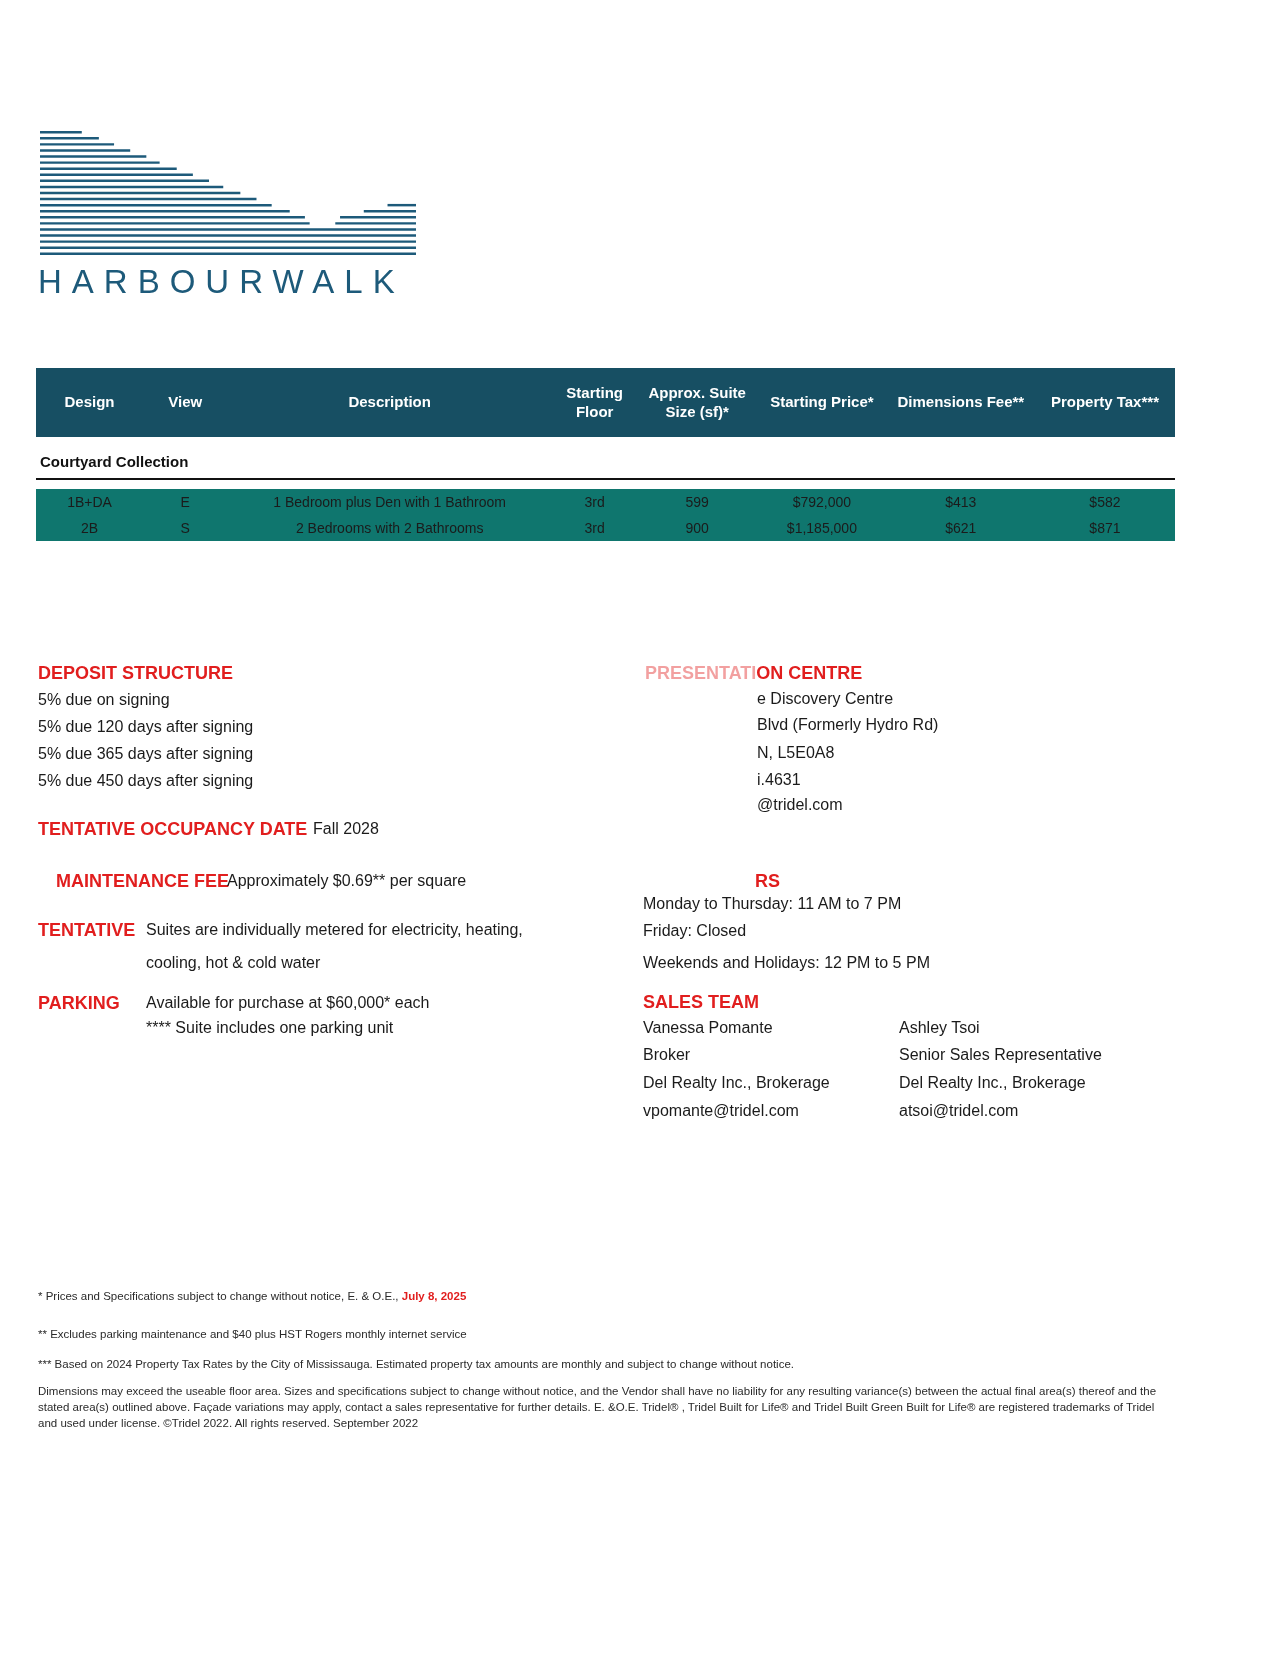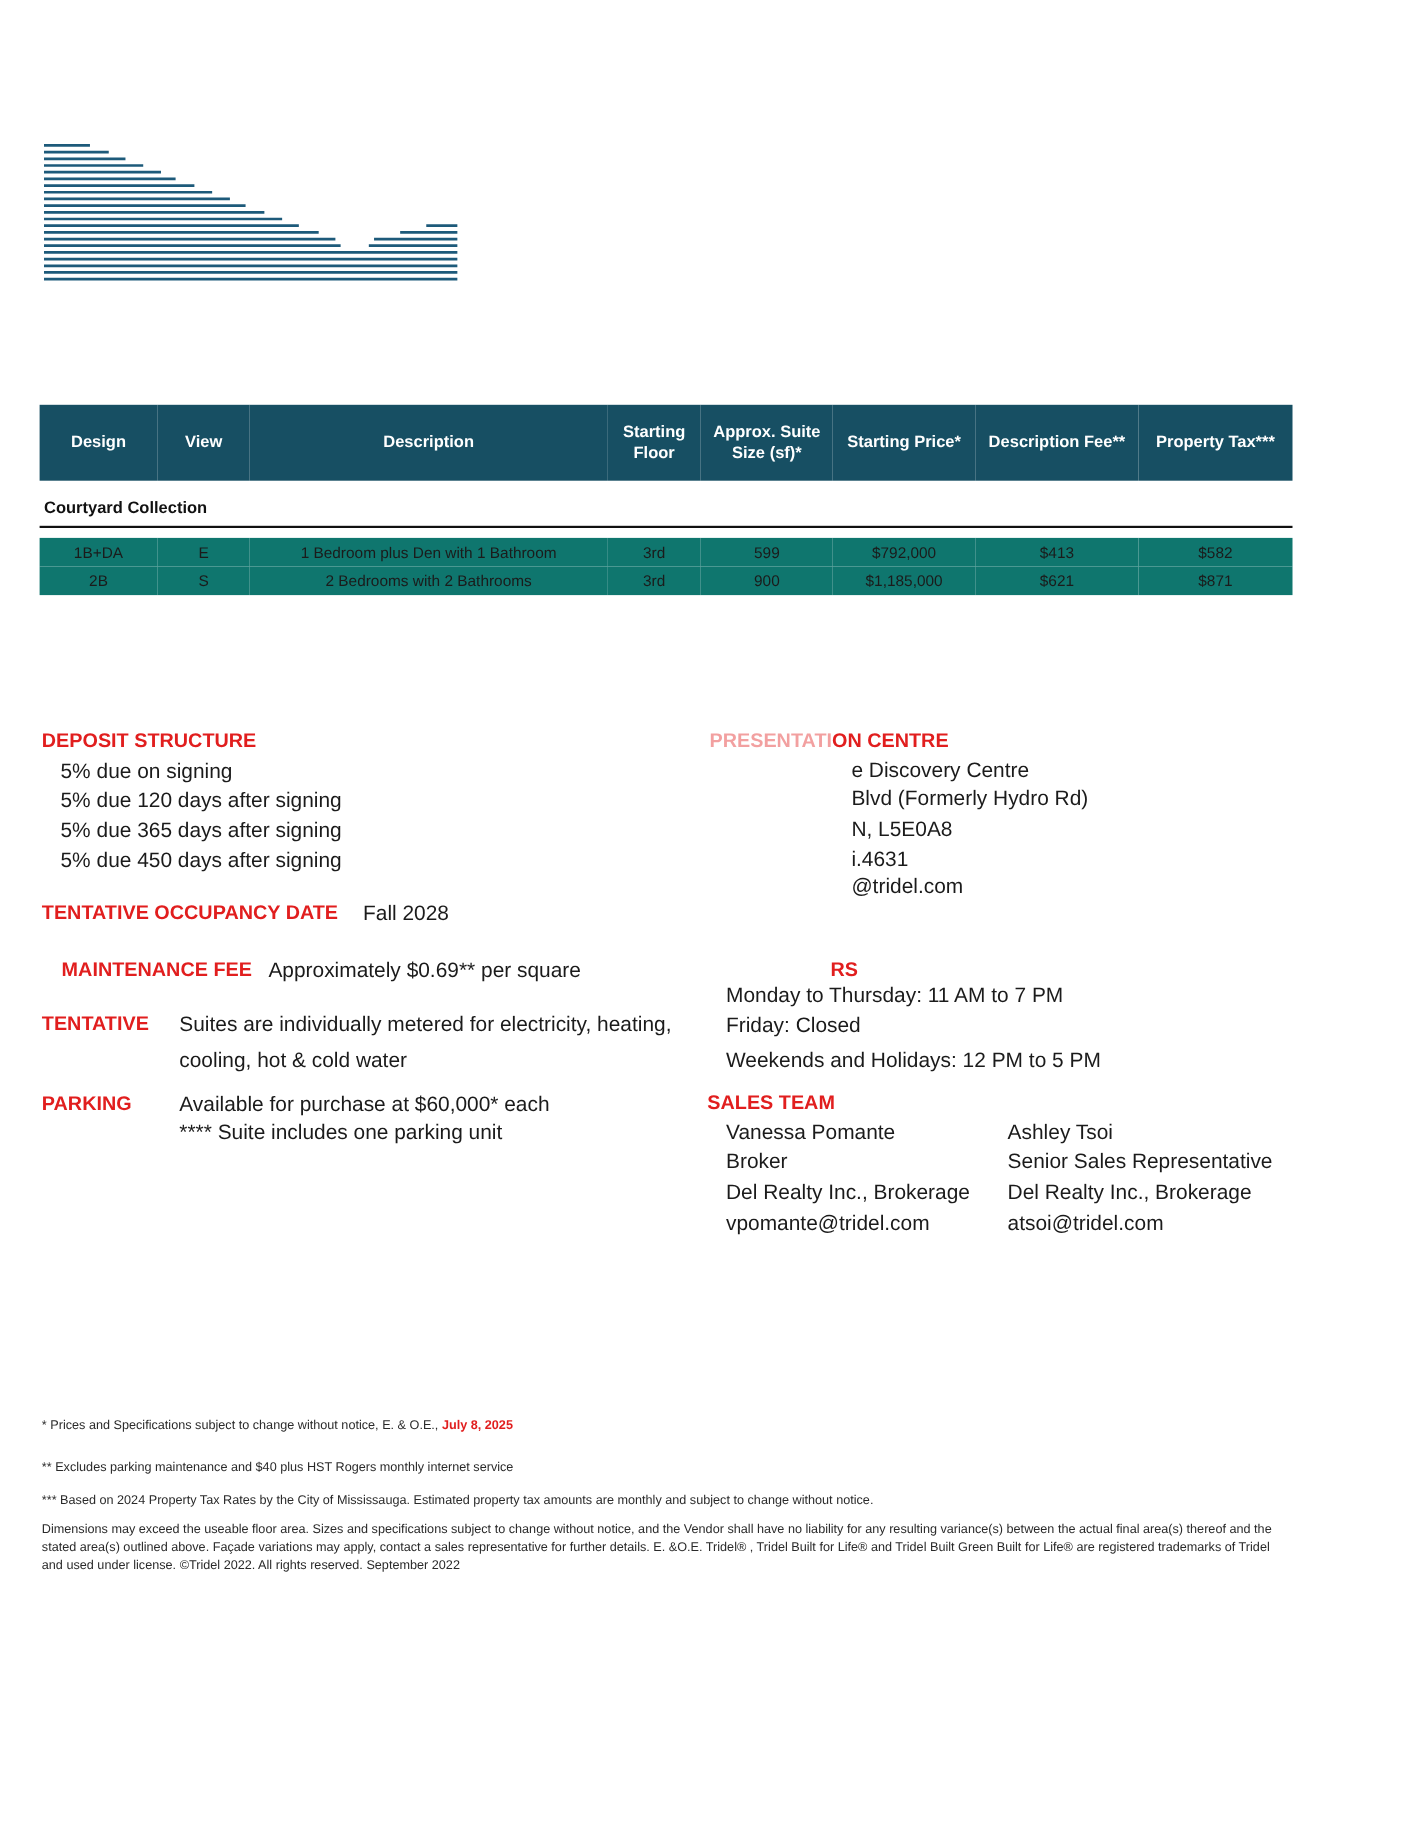--- a/index.html
+++ b/index.html
@@ -21,21 +21,21 @@
     height:69px; vertical-align:middle; text-align:center; padding:2px 6px; line-height:1.25;
   }
   .section-title { position:absolute; left:40px; top:453px; font-size:15px; font-weight:bold; color:#111; }
   .section-rule { position:absolute; left:36px; top:478px; width:1139px; height:2px; background:#111; }
   .rows-table { position:absolute; left:36px; top:489px; width:1139px; border-collapse:collapse; table-layout:fixed; }
   .rows-table td { height:26px; font-size:14px; text-align:center; vertical-align:middle; color:#1b1b1b; padding:0 4px; }
   .row-gray td { background:#0f766e; }
   
   .red-heading { color:#e11e1e; font-weight:bold; font-size:18px; white-space:nowrap; }
   .faded { opacity:0.42; }
-  .body-text { font-size:19px; color:#1b1b1b; white-space:nowrap;margin-left:17px; }
+  .body-text { font-size:16px; color:#1b1b1b; white-space:nowrap; }
   .bold { font-weight:normal; }
   .abs { position:absolute; }
   
   .footnote { position:absolute; left:38px; font-size:11.5px; color:#2a2a2a; }
   .footnote .red-date { color:#e11e1e; font-weight:bold; }
   .disclaimer { position:absolute; left:38px; top:1384px; width:1130px; font-size:11.5px; line-height:1.38; color:#2a2a2a; }
 </style>
 </head>
 <body>
 
@@ -65,41 +65,42 @@
         <line x1="0" y1="99" x2="284" y2="99"></line>
           <line x1="311" y1="99" x2="396" y2="99"></line>
         <line x1="0" y1="105.4" x2="396" y2="105.4"></line>
         <line x1="0" y1="111.8" x2="396" y2="111.8"></line>
         <line x1="0" y1="118.2" x2="396" y2="118.2"></line>
         <line x1="0" y1="124.6" x2="396" y2="124.6"></line>
         <line x1="0" y1="131" x2="396" y2="131"></line>
       </g>
     </svg>
   </div>
+  <div class="wordmark">HARBOURWALK</div>
 
   <table class="price-table">
     <colgroup>
       <col style="width:9.4%">
         <col style="width:7.4%">
         <col style="width:28.5%">
         <col style="width:7.5%">
       <col style="width:10.5%">
         <col style="width:11.4%">
         <col style="width:13%">
         <col style="width:12.3%">
     </colgroup>
     <thead>
       <tr>
         <th>Design</th>
         <th>View</th>
         <th>Description</th>
         <th>Starting Floor</th>
         <th>Approx. Suite Size (sf)*</th>
         <th>Starting Price*</th>
-        <th>Description Fee**</th>
+        <th>Dimensions Fee**</th>
         <th>Property Tax***</th>
       </tr>
     </thead>
   </table>
 
   <div class="section-title">Courtyard Collection</div>
   <div class="section-rule"></div>
 
   <table class="rows-table">
     <colgroup>

